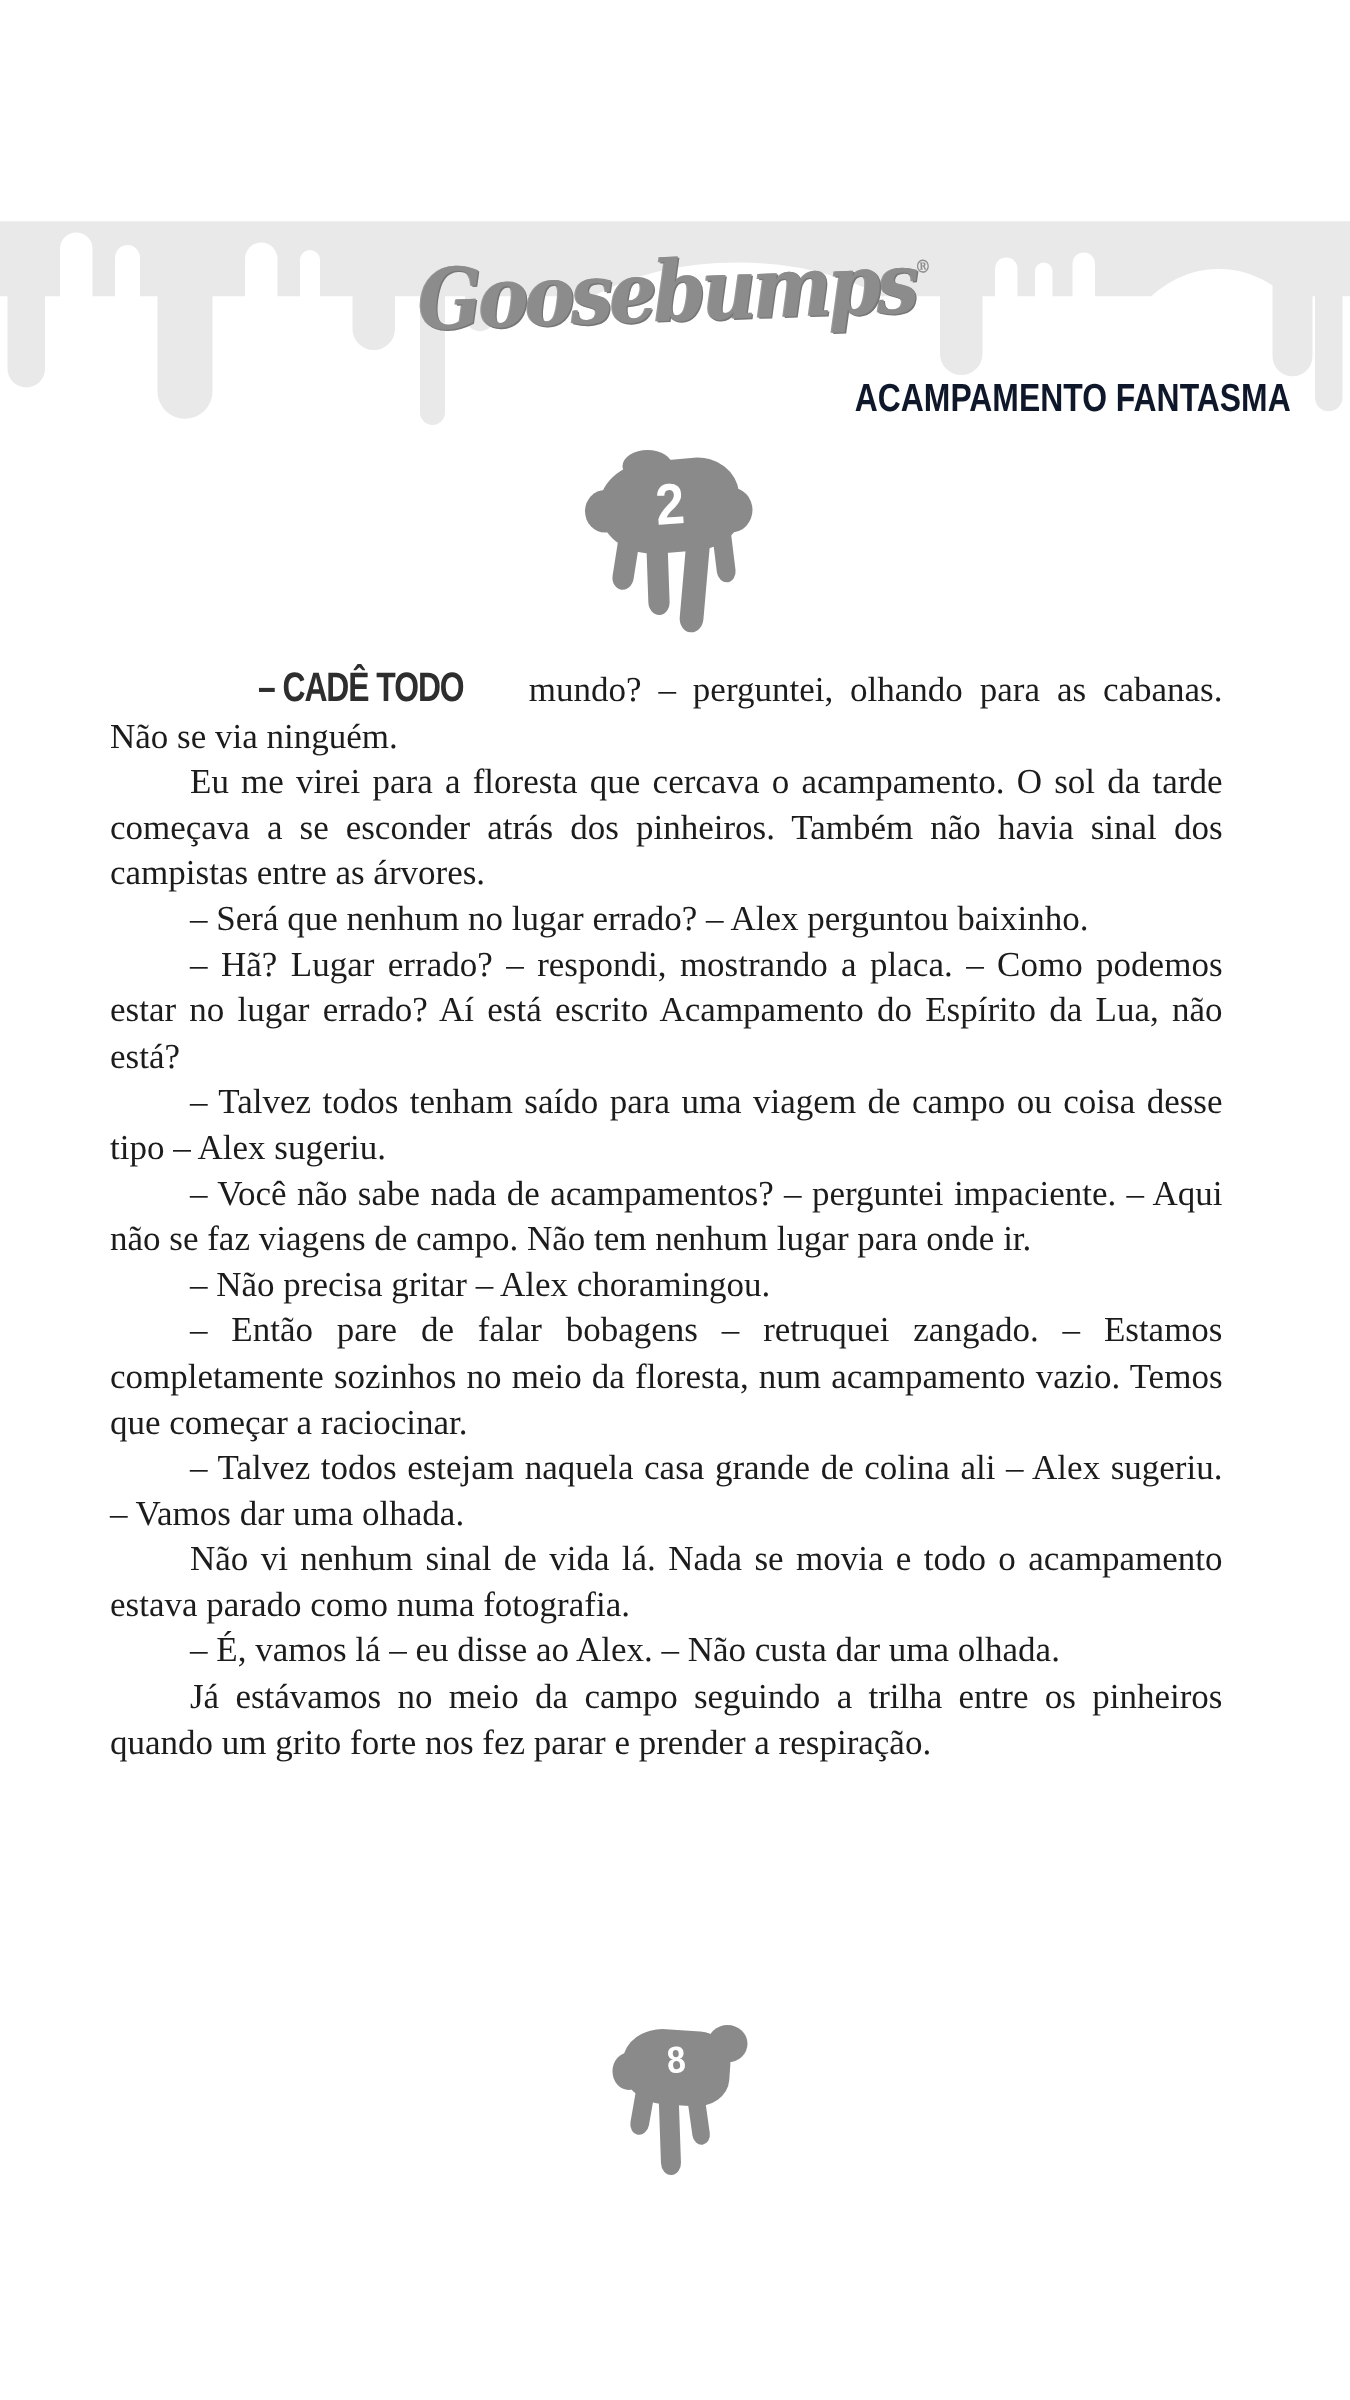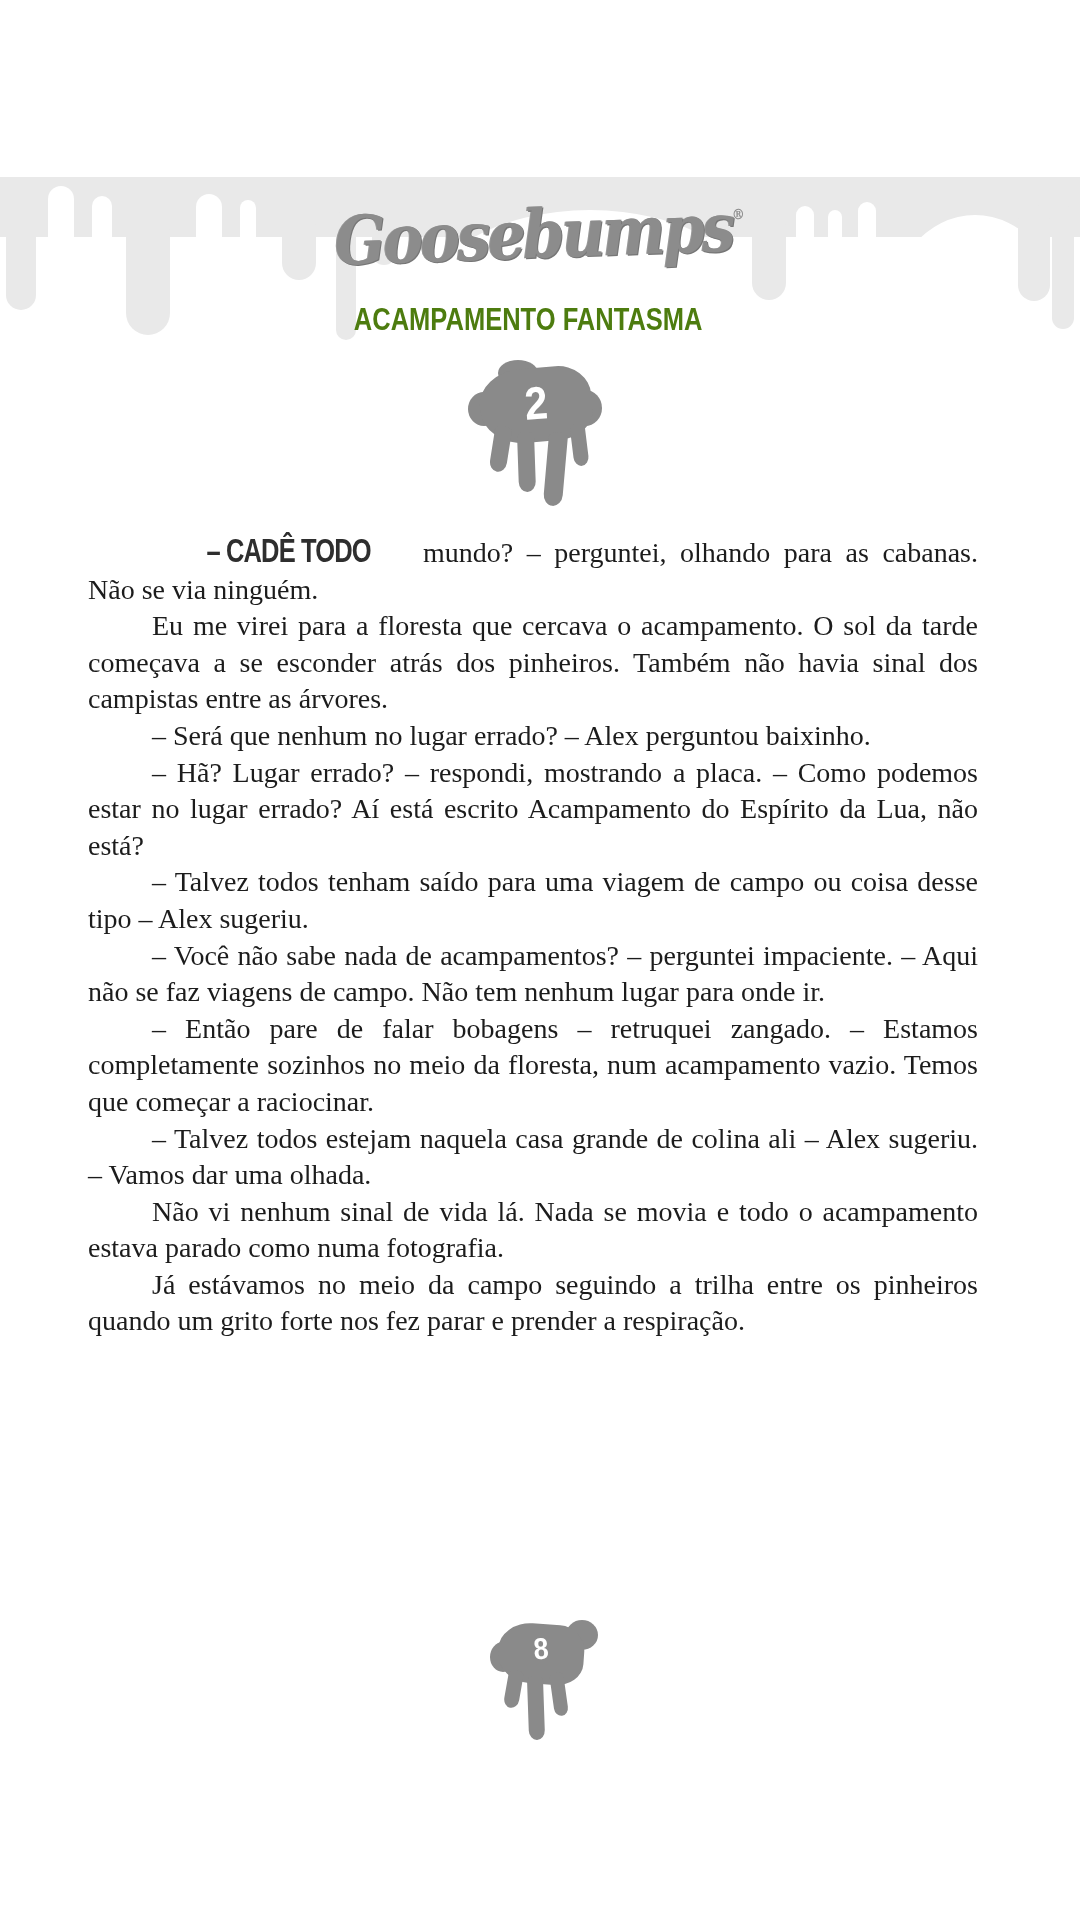--- a/index.html
+++ b/index.html
@@ -24,25 +24,25 @@
     letter-spacing:-3px;
     transform:rotate(-2deg) scaleY(1.12);
     text-shadow:1px 1px 0 #767676, -1px 0 0 #9a9a9a;
   }
   .logo .rmark{
     font-size:13px;font-style:normal;letter-spacing:0;
     vertical-align:28px;color:#8c8c8c;text-shadow:none;
   }
   .series-title{
     position:absolute;left:0;top:304px;width:1056px;
-    text-align:center;
+    text-align:right;
     font-family:"Liberation Sans", sans-serif;
     font-weight:bold;
     font-size:29px;line-height:1.1;
-    color:#4d7c0f;
+    color:#0f172a;
     letter-spacing:0px;
   }
   .series-title span{display:inline-block;transform:scale(0.88,1.08);}
   
   .splat{position:absolute;}
   .splat .body{
     position:absolute;background:#8a8a8a;
     border-radius:38% 30% 32% 40% / 45% 42% 38% 48%;
   }
   .splat .bump{position:absolute;background:#8a8a8a;border-radius:50%;}
@@ -146,27 +146,29 @@
   <p class="para"><span>Eu me virei para a floresta que cercava o acampamento. O sol da tarde começava a se esconder atrás dos pinheiros. Também não havia sinal dos campistas entre as árvores.</span></p>
 
   <p class="para"><span>– Será que nenhum no lugar errado? – Alex perguntou baixinho.</span></p>
 
   <p class="para"><span>– Hã? Lugar errado? – respondi, mostrando a placa. – Como podemos estar no lugar errado? Aí está escrito Acampamento do Espírito da Lua, não está?</span></p>
 
   <p class="para"><span>– Talvez todos tenham saído para uma viagem de campo ou coisa desse tipo – Alex sugeriu.</span></p>
 
   <p class="para"><span>– Você não sabe nada de acampamentos? – perguntei impaciente. – Aqui não se faz viagens de campo. Não tem nenhum lugar para onde ir.</span></p>
 
+  <p class="para"><span>– Não precisa gritar – Alex choramingou.</span></p>
 
   <p class="para"><span>– Então pare de falar bobagens – retruquei zangado. – Estamos completamente sozinhos no meio da floresta, num acampamento vazio. Temos que começar a raciocinar.</span></p>
 
   <p class="para"><span>– Talvez todos estejam naquela casa grande de colina ali – Alex sugeriu. – Vamos dar uma olhada.</span></p>
 
   <p class="para"><span>Não vi nenhum sinal de vida lá. Nada se movia e todo o acampamento estava parado como numa fotografia.</span></p>
 
+  <p class="para"><span>– É, vamos lá – eu disse ao Alex. – Não custa dar uma olhada.</span></p>
 
   <p class="para"><span>Já estávamos no meio da campo seguindo a trilha entre os pinheiros quando um grito forte nos fez parar e prender a respiração.</span></p>
 </div>
 
   <div class="splat page-splat">
     <div class="bump bump-l"></div>
     <div class="bump bump-r"></div>
     <div class="body"></div>
     <div class="drip d1"></div>
     <div class="drip d2"></div>

